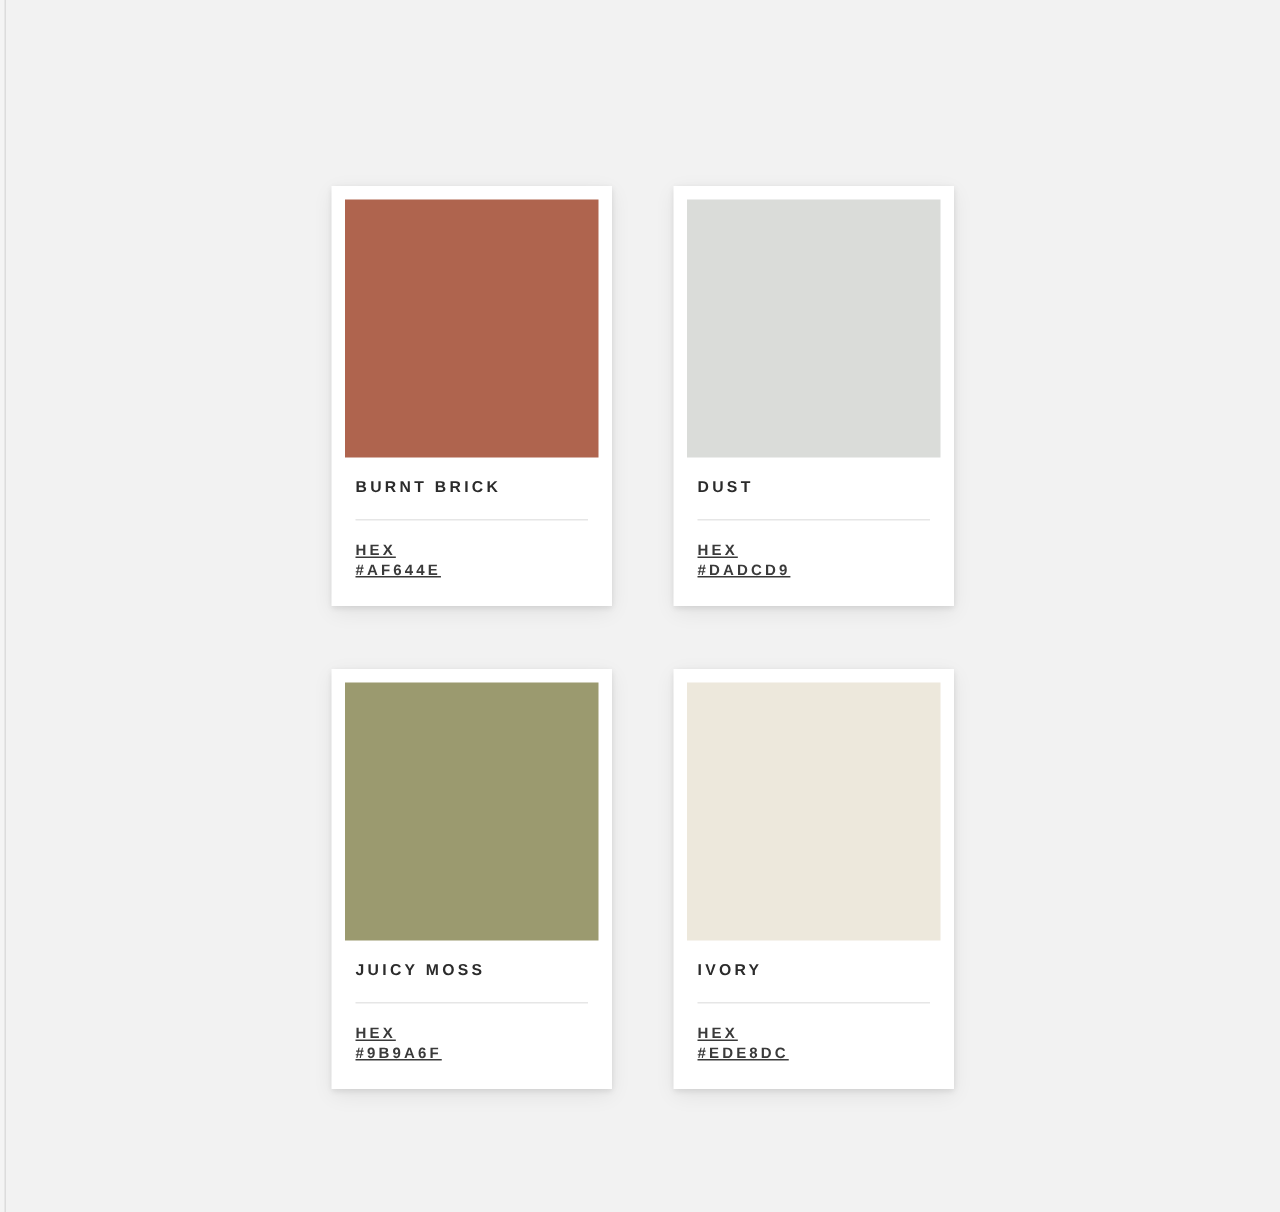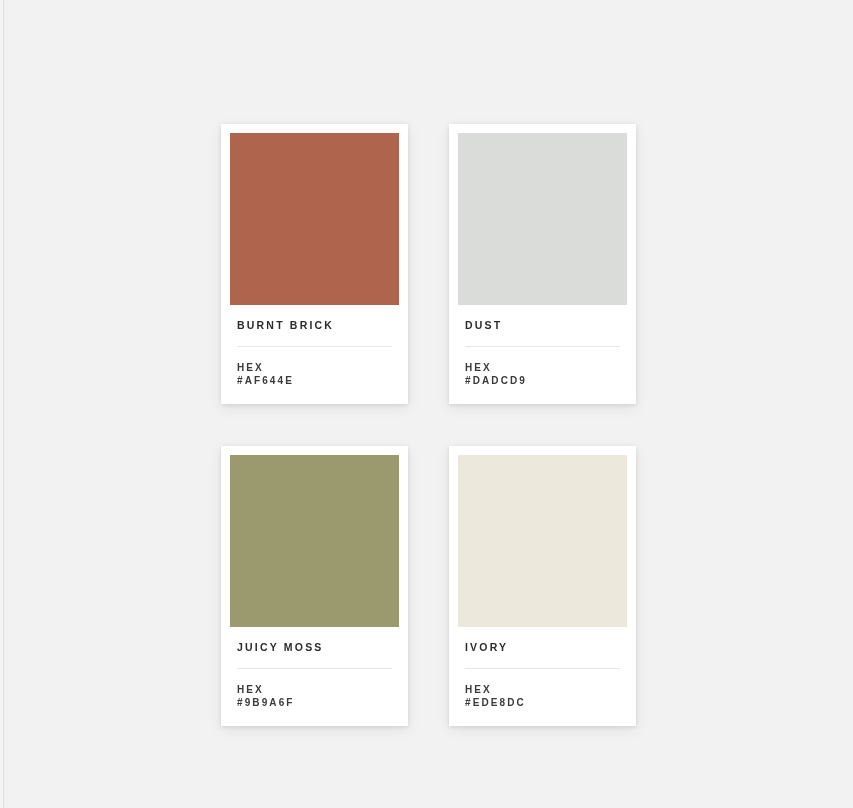--- a/index.html
+++ b/index.html
@@ -89,20 +89,21 @@
 
   .swatch-hex-label,
   .swatch-hex-value {
     font-size: 10px;
     font-weight: bold;
     letter-spacing: 2.1px;
     color: #3a3a3a;
     line-height: 1.35;
     text-transform: uppercase;
     white-space: nowrap;
+    text-decoration: underline;
   }
 </style>
 </head>
 <body style="background-color: rgb(242, 242, 242);">
 
 <div id="page-gutter"></div>
 <div id="page-edge"></div>
 
 <div id="palette-grid">
 

